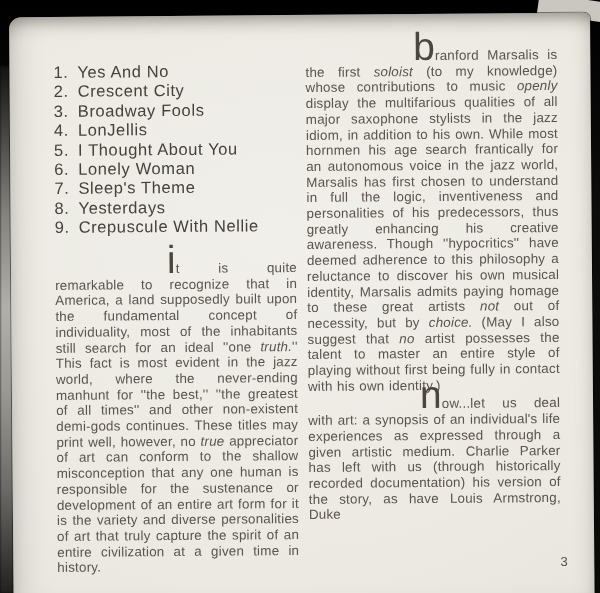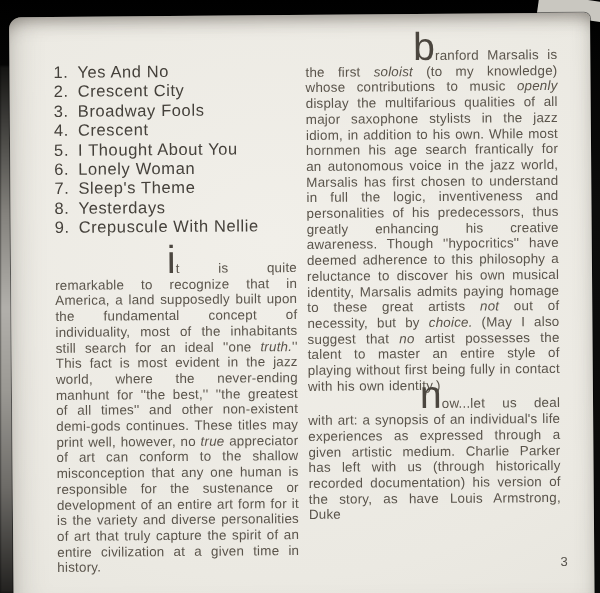--- a/index.html
+++ b/index.html
@@ -79,21 +79,21 @@
       <div class="track">
         <span class="tnum">2.</span>
         <span class="ttitle">Crescent City</span>
       </div>
       <div class="track">
         <span class="tnum">3.</span>
         <span class="ttitle">Broadway Fools</span>
       </div>
       <div class="track">
         <span class="tnum">4.</span>
-        <span class="ttitle">Crescent</span>
+        <span class="ttitle">LonJellis</span>
       </div>
       <div class="track">
         <span class="tnum">5.</span>
         <span class="ttitle">I Thought About You</span>
       </div>
       <div class="track">
         <span class="tnum">6.</span>
         <span class="ttitle">Lonely Woman</span>
       </div>
       <div class="track">

